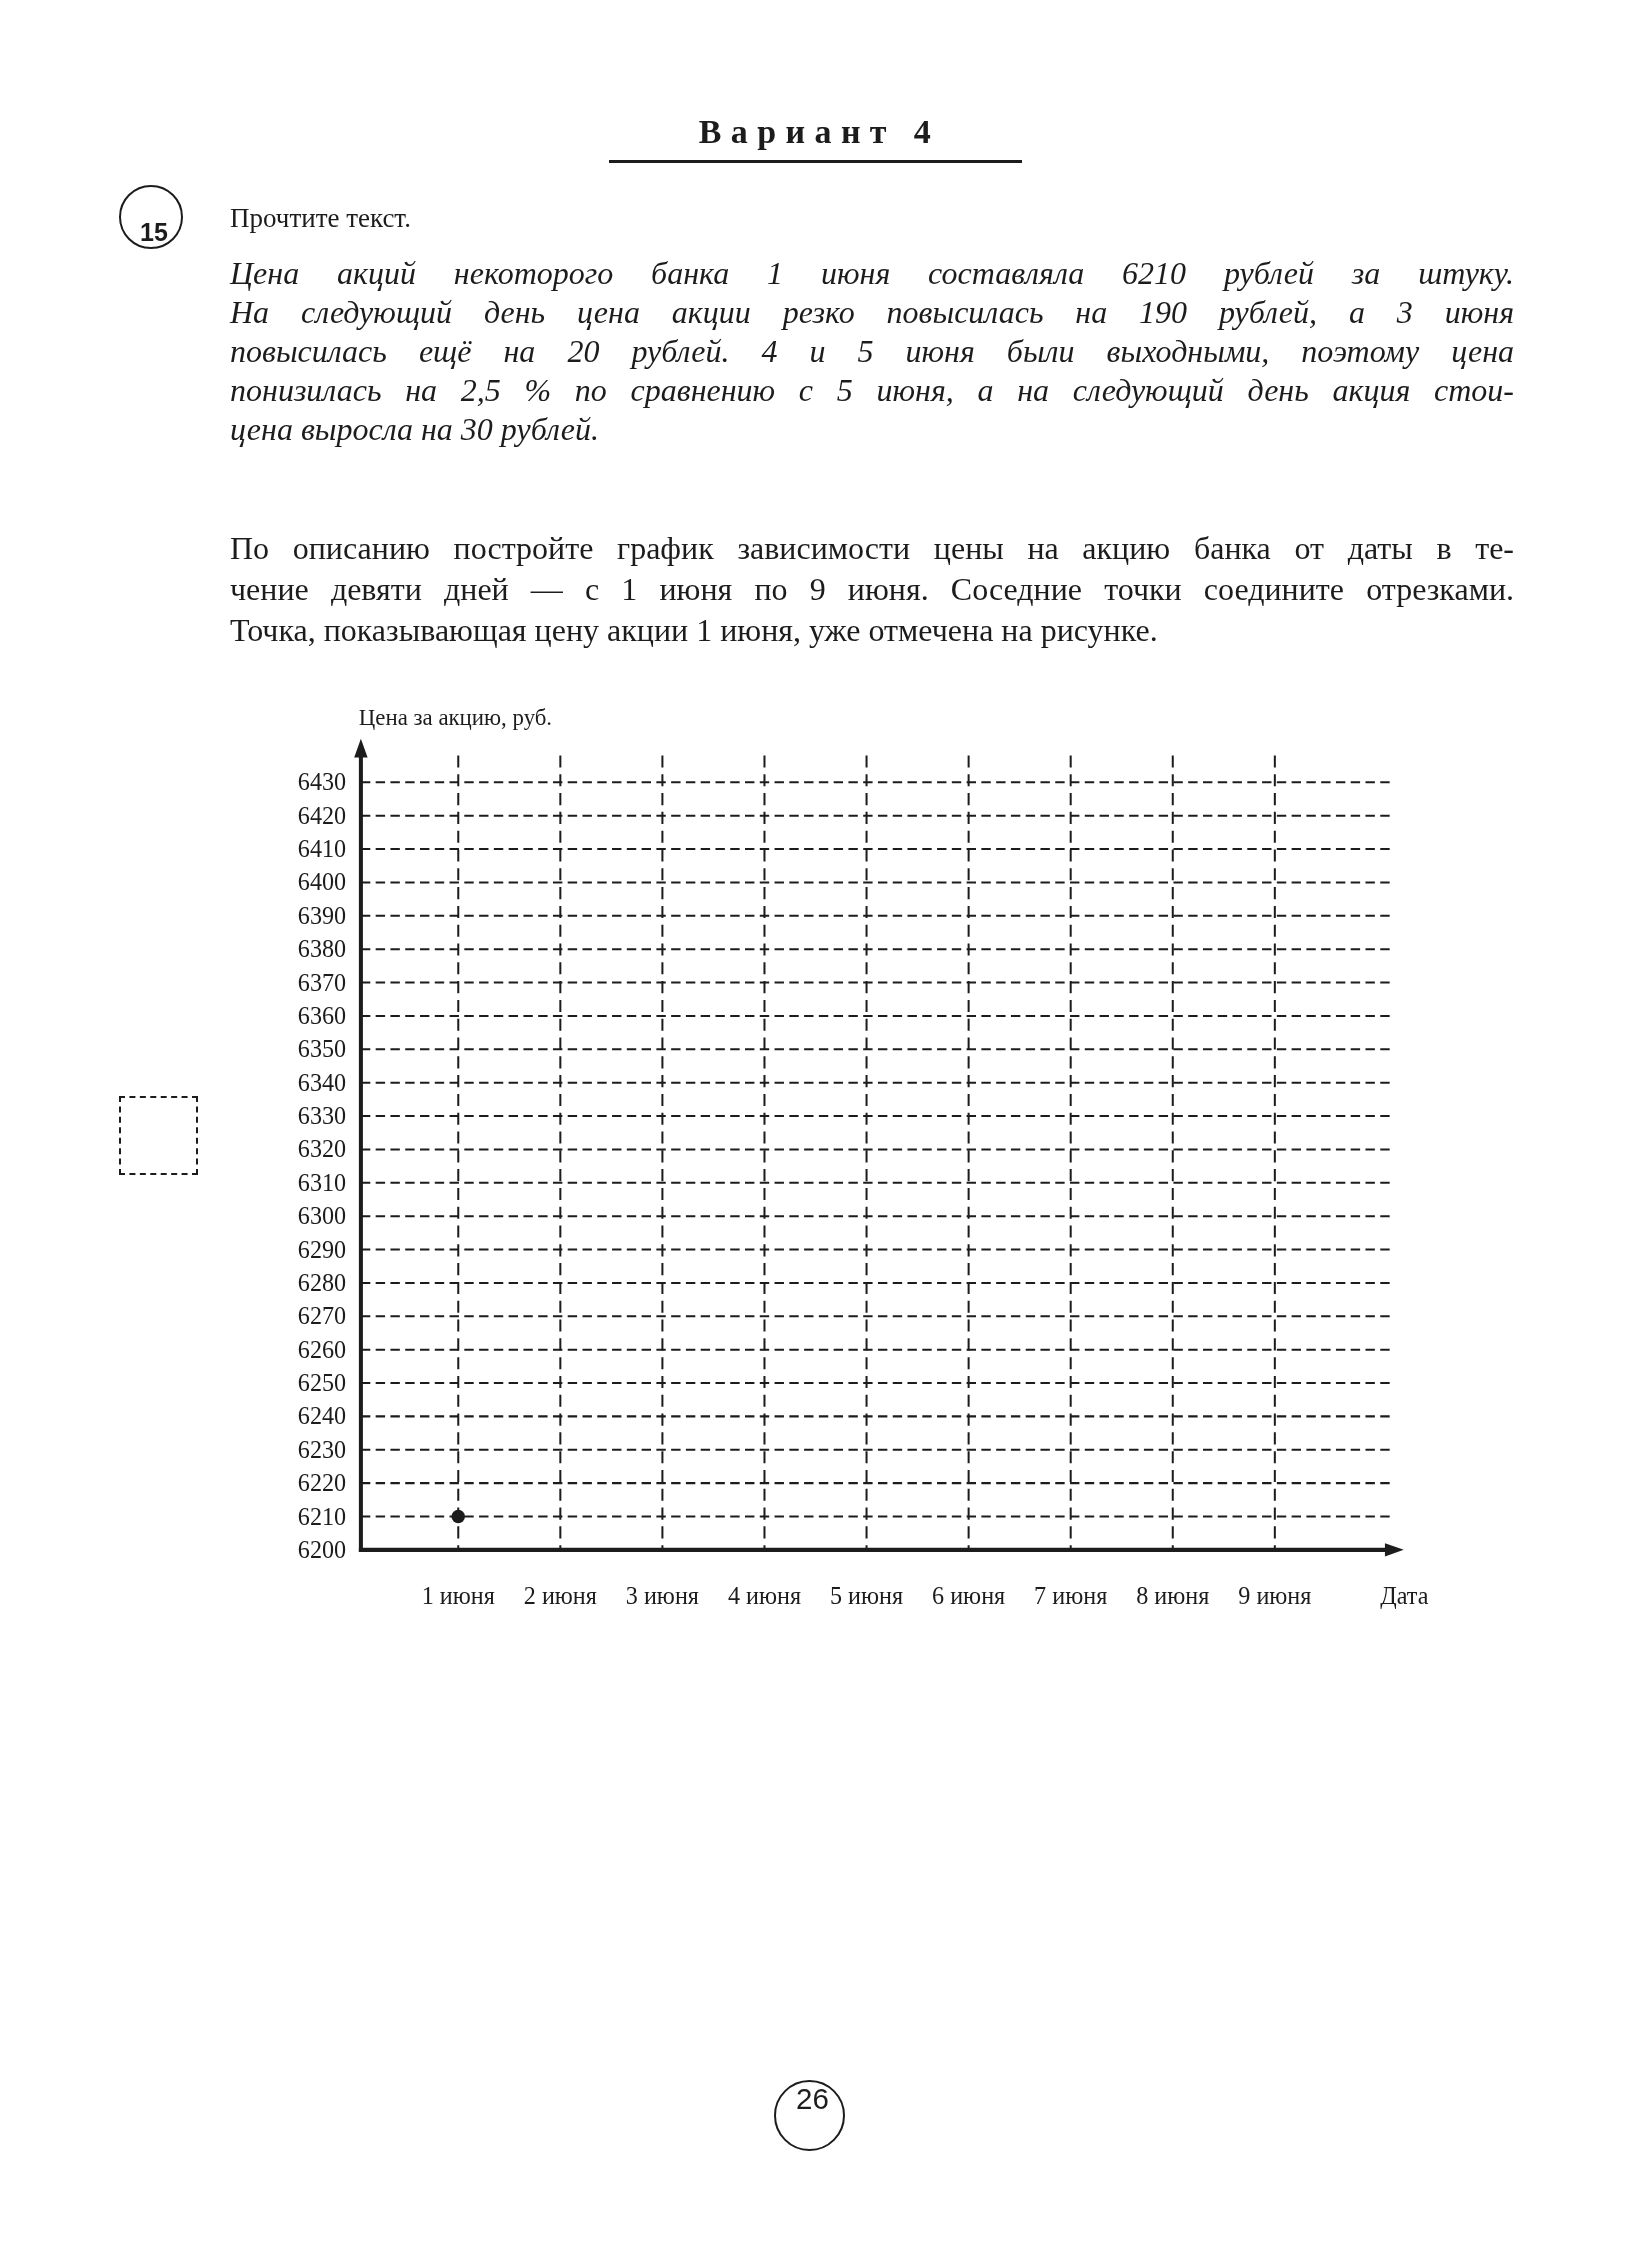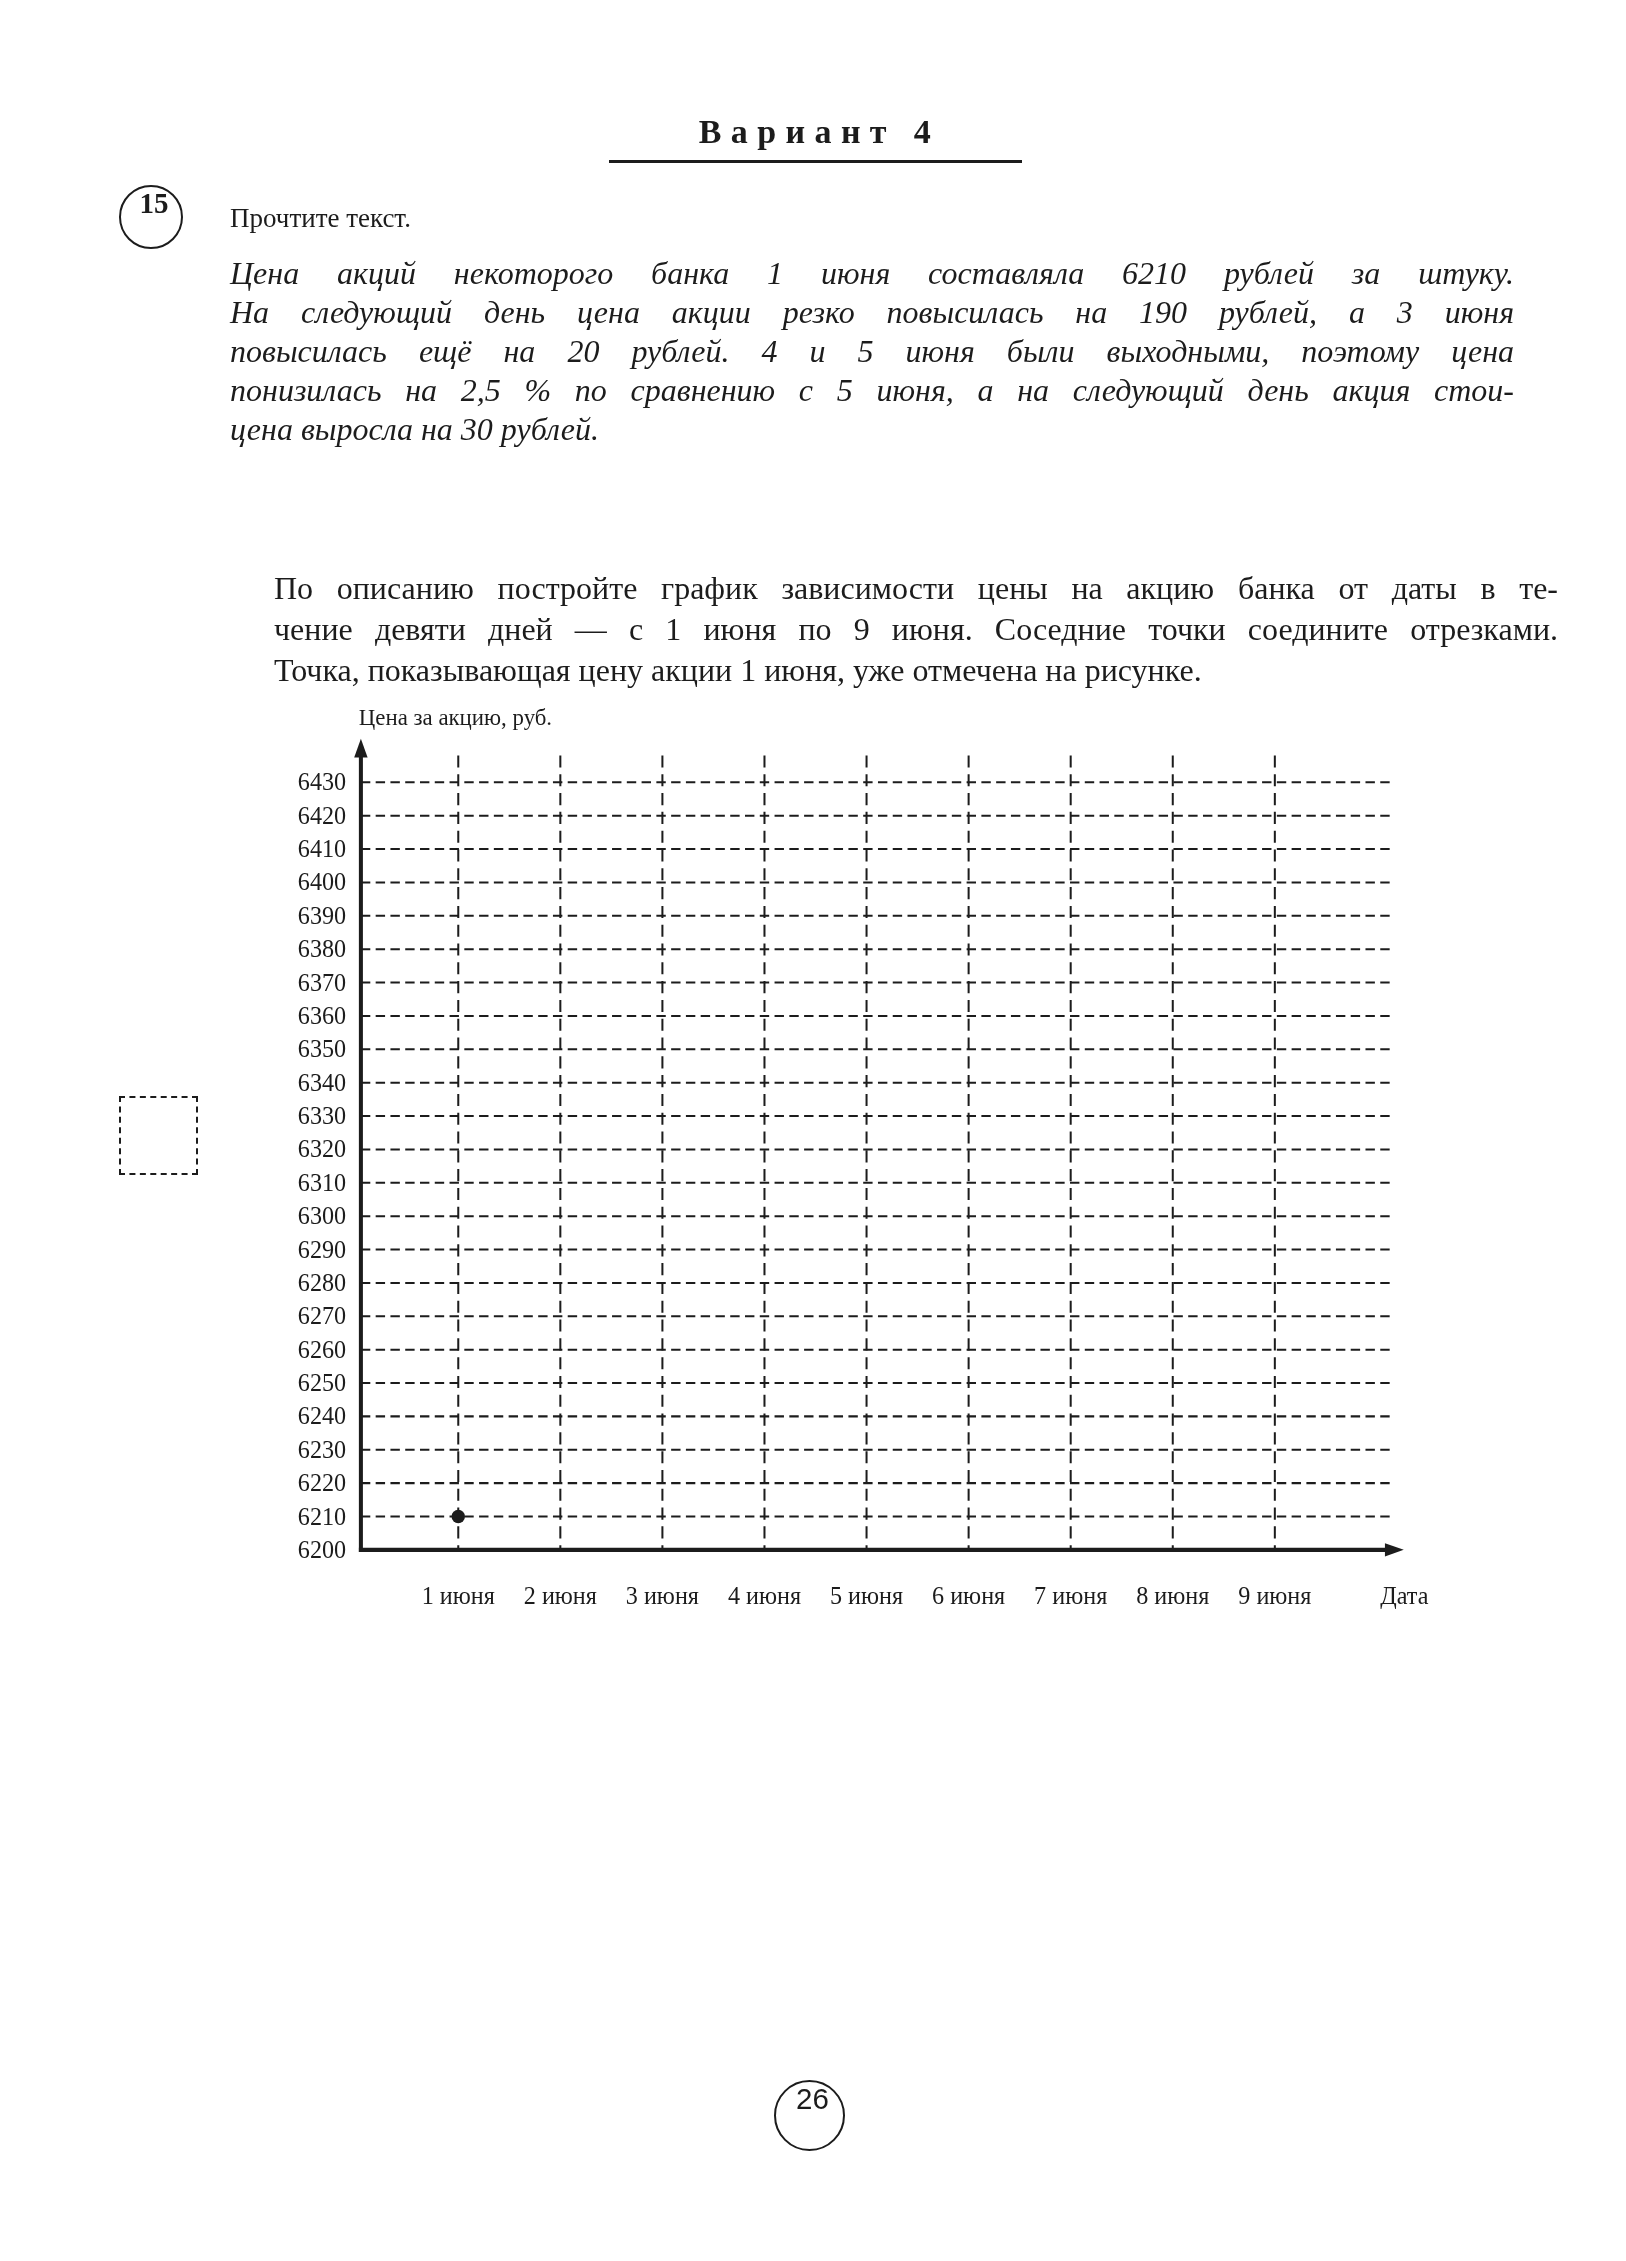--- a/index.html
+++ b/index.html
@@ -6,31 +6,31 @@
   body { width: 1627px; height: 2261px; position: relative; overflow: hidden;
          font-family: "Liberation Serif", "DejaVu Serif", serif; color: #1c1c1c; }
   .abs { position: absolute; padding-left: 6px; }
 
   .variant-title { left: 0; width: 1627px; top: 113px; text-align: center;
     font-family: "Liberation Serif", serif; font-weight: bold; font-size: 34px;
     letter-spacing: 9.4px; }
   .variant-rule { left: 609px; top: 160px; width: 407px; height: 3.4px; background: #1c1c1c; }
 
   .task-badge { left: 119px; top: 185px; width: 64px; height: 64px; border: 2px solid #1c1c1c;
-    border-radius: 50%; box-sizing: border-box; display: flex; align-items: flex-start; justify-content: center;
-    font-family: Liberation Serif, serif; font-weight: bold; font-size: 29px; }
+    border-radius: 50%; box-sizing: border-box; display: flex; align-items: flex-end; justify-content: center;
+    font-family: Liberation Sans, sans-serif; font-weight: bold; font-size: 25px; }
 
   .instruction { left: 224px; top: 203px; font-size: 27px; }
 
   .story { left: 224px; top: 254px; width: 1284px; font-style: italic; font-size: 32px;
     line-height: 39px; }
   .story .line { display: block; white-space: nowrap; text-align: justify; text-align-last: justify; }
   .story .line.last { text-align-last: left; }
 
-  .task { left: 224px; top: 568px; width: 1284px; font-size: 32px; line-height: 41px; margin-left: 44px; }
+  .task { left: 224px; top: 528px; width: 1284px; font-size: 32px; line-height: 41px; }
   .task .line { display: block; white-space: nowrap; text-align: justify; text-align-last: justify; }
   .task .line.last { text-align-last: left; }
 
   .answer-box { left: 119px; top: 1096px; width: 79px; height: 79px; border: 2px dashed #1c1c1c;
     box-sizing: border-box; }
 
   .page-number { left: 774px; top: 2080px; width: 71px; height: 71px; border: 2px solid #1c1c1c;
     border-radius: 50%; box-sizing: border-box; display: flex; align-items: flex-start; justify-content: center;
     font-family: "Liberation Sans", sans-serif; font-size: 29.5px; }
 

